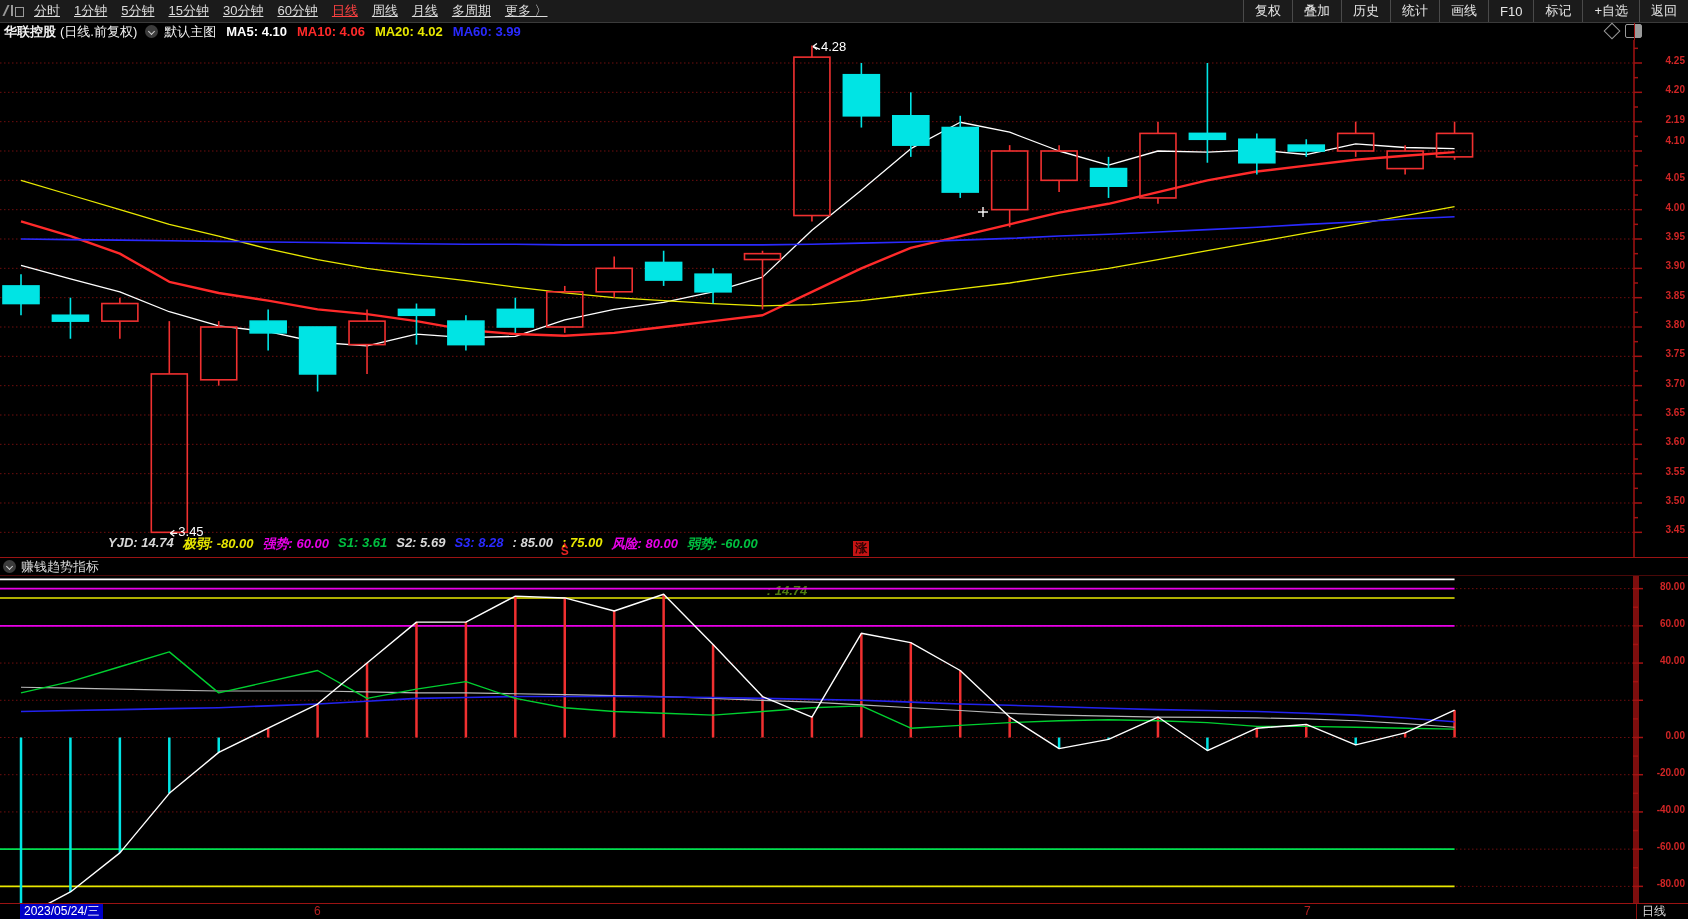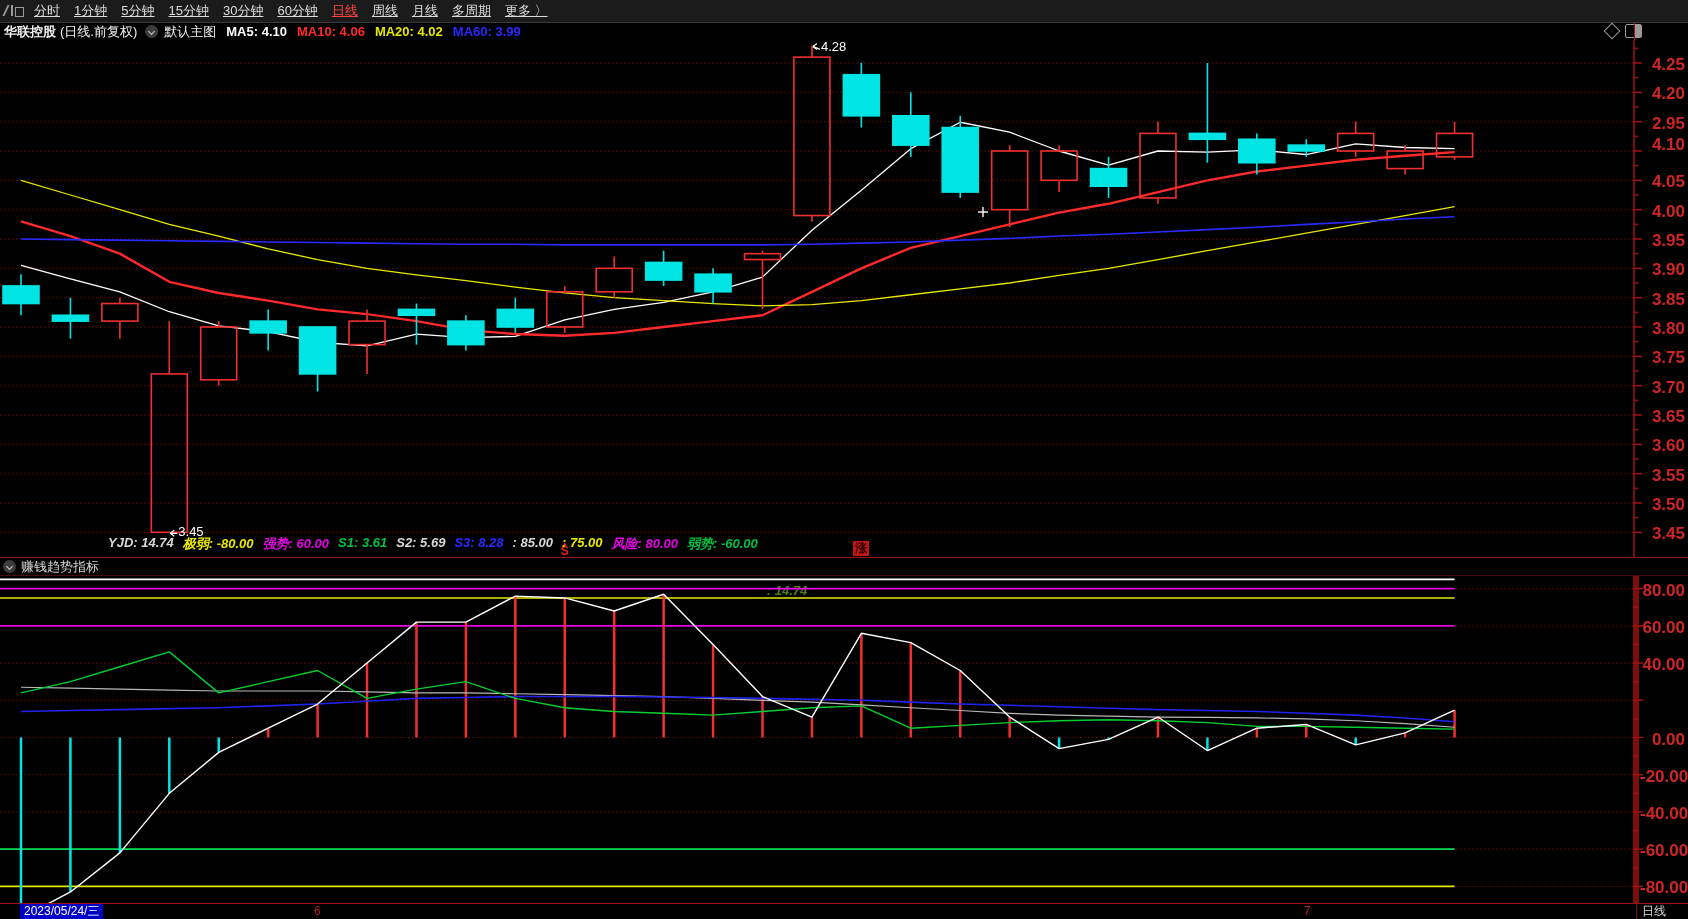--- a/index.html
+++ b/index.html
@@ -37,21 +37,21 @@
   .title-icons{position:absolute;right:46px;top:1px;display:flex;align-items:center;gap:7px;}
   .diamond{width:10px;height:10px;border:1.5px solid #9a9a9a;transform:rotate(45deg);}
   .splitpane{width:15px;height:12px;border:1.5px solid #9a9a9a;border-radius:2px;position:relative;}
   .splitpane:after{content:"";position:absolute;right:0;top:0;width:7px;height:12px;background:#9a9a9a;}
 
   
   .vline-red{position:absolute;width:1px;background:#a31212;}
   .hsep{position:absolute;left:0;width:1688px;height:1px;}
   svg{position:absolute;display:block;}
 
-  .axis-label{position:absolute;left:1640px;width:45px;text-align:right;font-size:17px;
+  .axis-label{position:absolute;left:1640px;width:45px;text-align:right;font-size:10px;
               color:#d02525;font-weight:bold;}
   .ind-header{position:absolute;left:0;top:558px;width:1523px;height:17px;display:flex;
               align-items:center;font-size:13px;background:#000;}
   .ind-name{color:#d8d8d8;margin-left:5px;}
   .ind-field{margin-left:9px;white-space:nowrap;font-weight:bold;font-style:italic;}
 
   
   .sig-s{position:absolute;color:#e42222;font-weight:bold;font-size:12px;line-height:6px;
          text-align:center;width:16px;}
   .sig-s .arr{font-size:8px;display:block;line-height:6px;}
@@ -81,20 +81,31 @@
         <span class="period">1分钟</span>
         <span class="period">5分钟</span>
         <span class="period">15分钟</span>
         <span class="period">30分钟</span>
         <span class="period">60分钟</span>
         <span class="period active">日线</span>
         <span class="period">周线</span>
         <span class="period">月线</span>
         <span class="period">多周期</span>
         <span class="period">更多 〉</span>
+      </span>
+    <span class="tb-right" id="tb-buttons">
+        <span class="tb-btn">复权</span>
+        <span class="tb-btn">叠加</span>
+        <span class="tb-btn">历史</span>
+        <span class="tb-btn">统计</span>
+        <span class="tb-btn">画线</span>
+        <span class="tb-btn">F10</span>
+        <span class="tb-btn">标记</span>
+        <span class="tb-btn">+自选</span>
+        <span class="tb-btn">返回</span>
       </span>
   </div>
 
   <div class="titlebar">
     <span class="stock-name">华联控股</span>
     <span class="stock-mode">(日线.前复权)</span>
     <span class="circle-chev"></span>
     <span class="layout-label">默认主图</span>
     <span class="ma-labels" id="ma-labels">
         <span class="ma-item" style="color: rgb(255, 255, 255);">MA5: 4.10</span>
@@ -261,21 +272,21 @@
       <text x="820.9328" y="11.399998999999855" fill="#fff" font-size="13">4.28</text>
       <line x1="170.2999" y1="493.3333599999999" x2="177.2999" y2="493.3333599999999" stroke="#fff" stroke-width="1.2"></line>
       <path d="M 170.2999 493.3333599999999 l 4 -3 M 170.2999 493.3333599999999 l 4 3" stroke="#fff" stroke-width="1.2" fill="none"></path>
       <text x="178.2999" y="496.3333599999999" fill="#fff" font-size="13">3.45</text>
       <line x1="978" y1="172.0133418" x2="988" y2="172.0133418" stroke="#fff" stroke-width="1.4"></line>
       <line x1="983" y1="167.0133418" x2="983" y2="177.0133418" stroke="#fff" stroke-width="1.4"></line>
     </svg>
   <div id="price-axis">
       <div class="axis-label" style="top: 55px;">4.25</div>
       <div class="axis-label" style="top: 84.3333px;">4.20</div>
-      <div class="axis-label" style="top: 113.667px;">2.95</div>
+      <div class="axis-label" style="top: 113.667px;">2.19</div>
       <div class="axis-label" style="top: 135px;">4.10</div>
       <div class="axis-label" style="top: 172.333px;">4.05</div>
       <div class="axis-label" style="top: 201.667px;">4.00</div>
       <div class="axis-label" style="top: 231px;">3.95</div>
       <div class="axis-label" style="top: 260.333px;">3.90</div>
       <div class="axis-label" style="top: 289.667px;">3.85</div>
       <div class="axis-label" style="top: 319px;">3.80</div>
       <div class="axis-label" style="top: 348.333px;">3.75</div>
       <div class="axis-label" style="top: 377.667px;">3.70</div>
       <div class="axis-label" style="top: 407px;">3.65</div>

